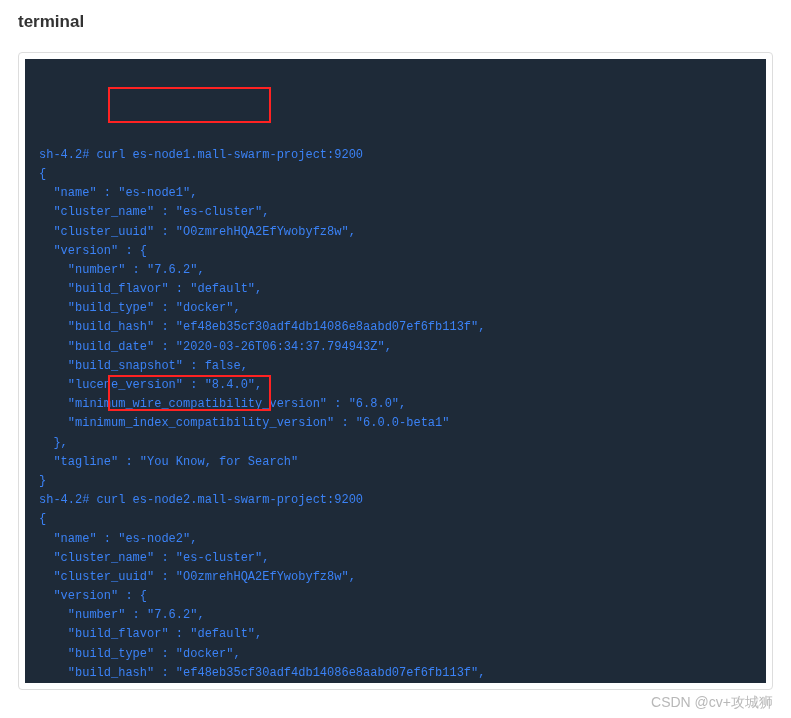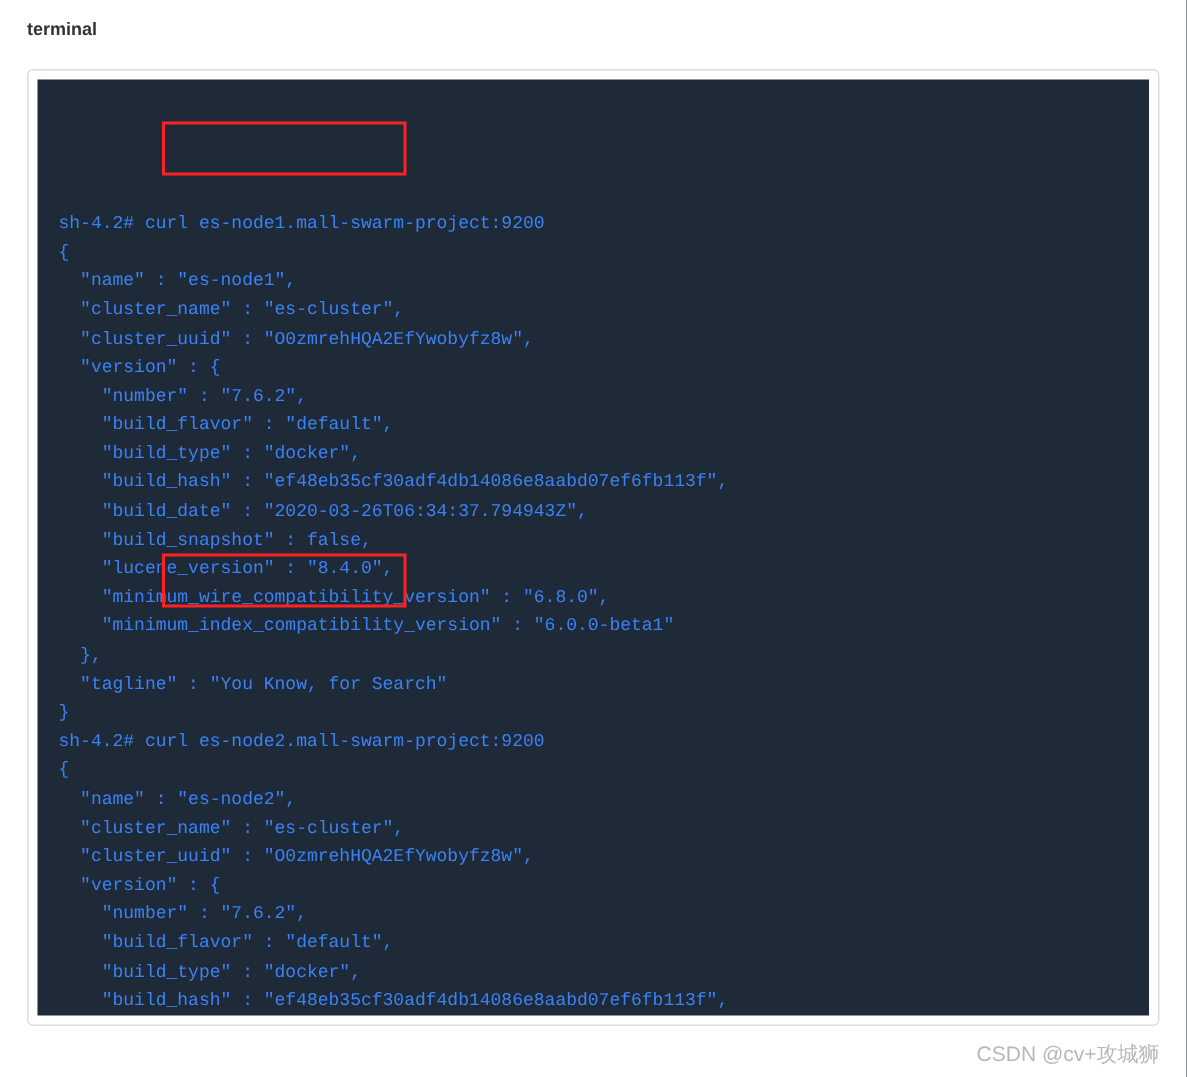--- a/index.html
+++ b/index.html
@@ -10,21 +10,21 @@
     body {
       font-family: Arial, sans-serif;
       background: #ffffff;
       width: 791px;
       height: 718px;
       position: relative;
       overflow: hidden;
     }
     .header {
       padding: 12px 18px;
-      font-size: 12px;
+      font-size: 17px;
       font-weight: bold;
       color: #333;
     }
     .terminal-container {
       margin: 8px 18px 0 18px;
       border: 1px solid #ddd;
       border-radius: 4px;
       padding: 6px;
       background: #fff;
     }

